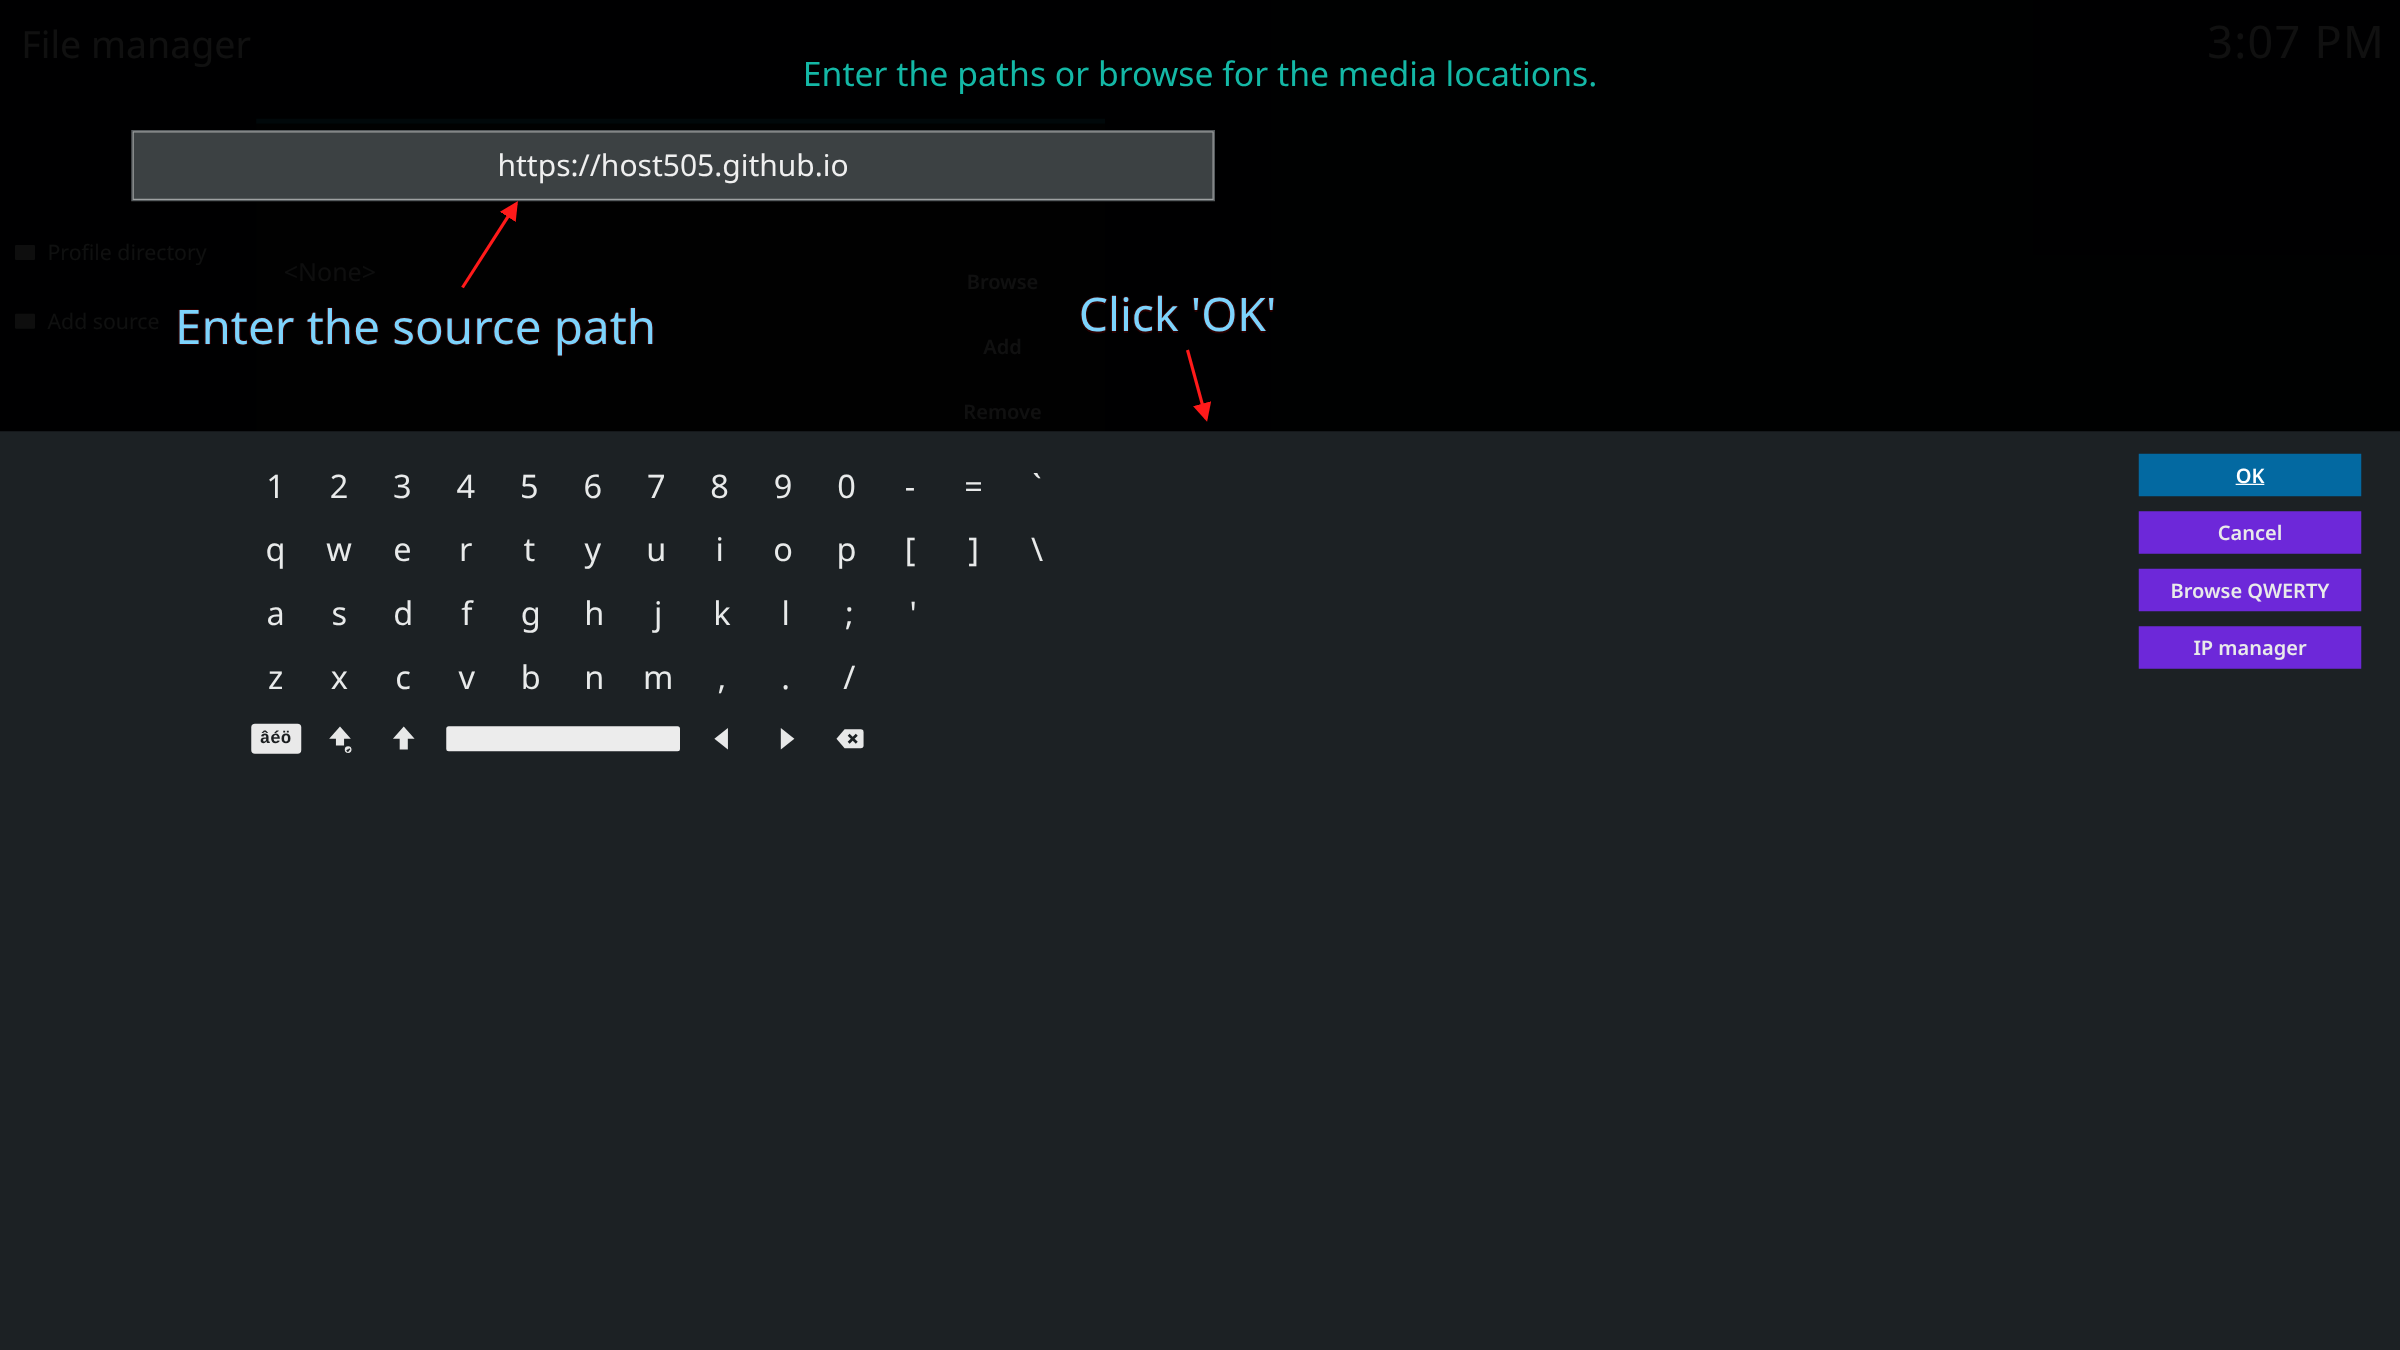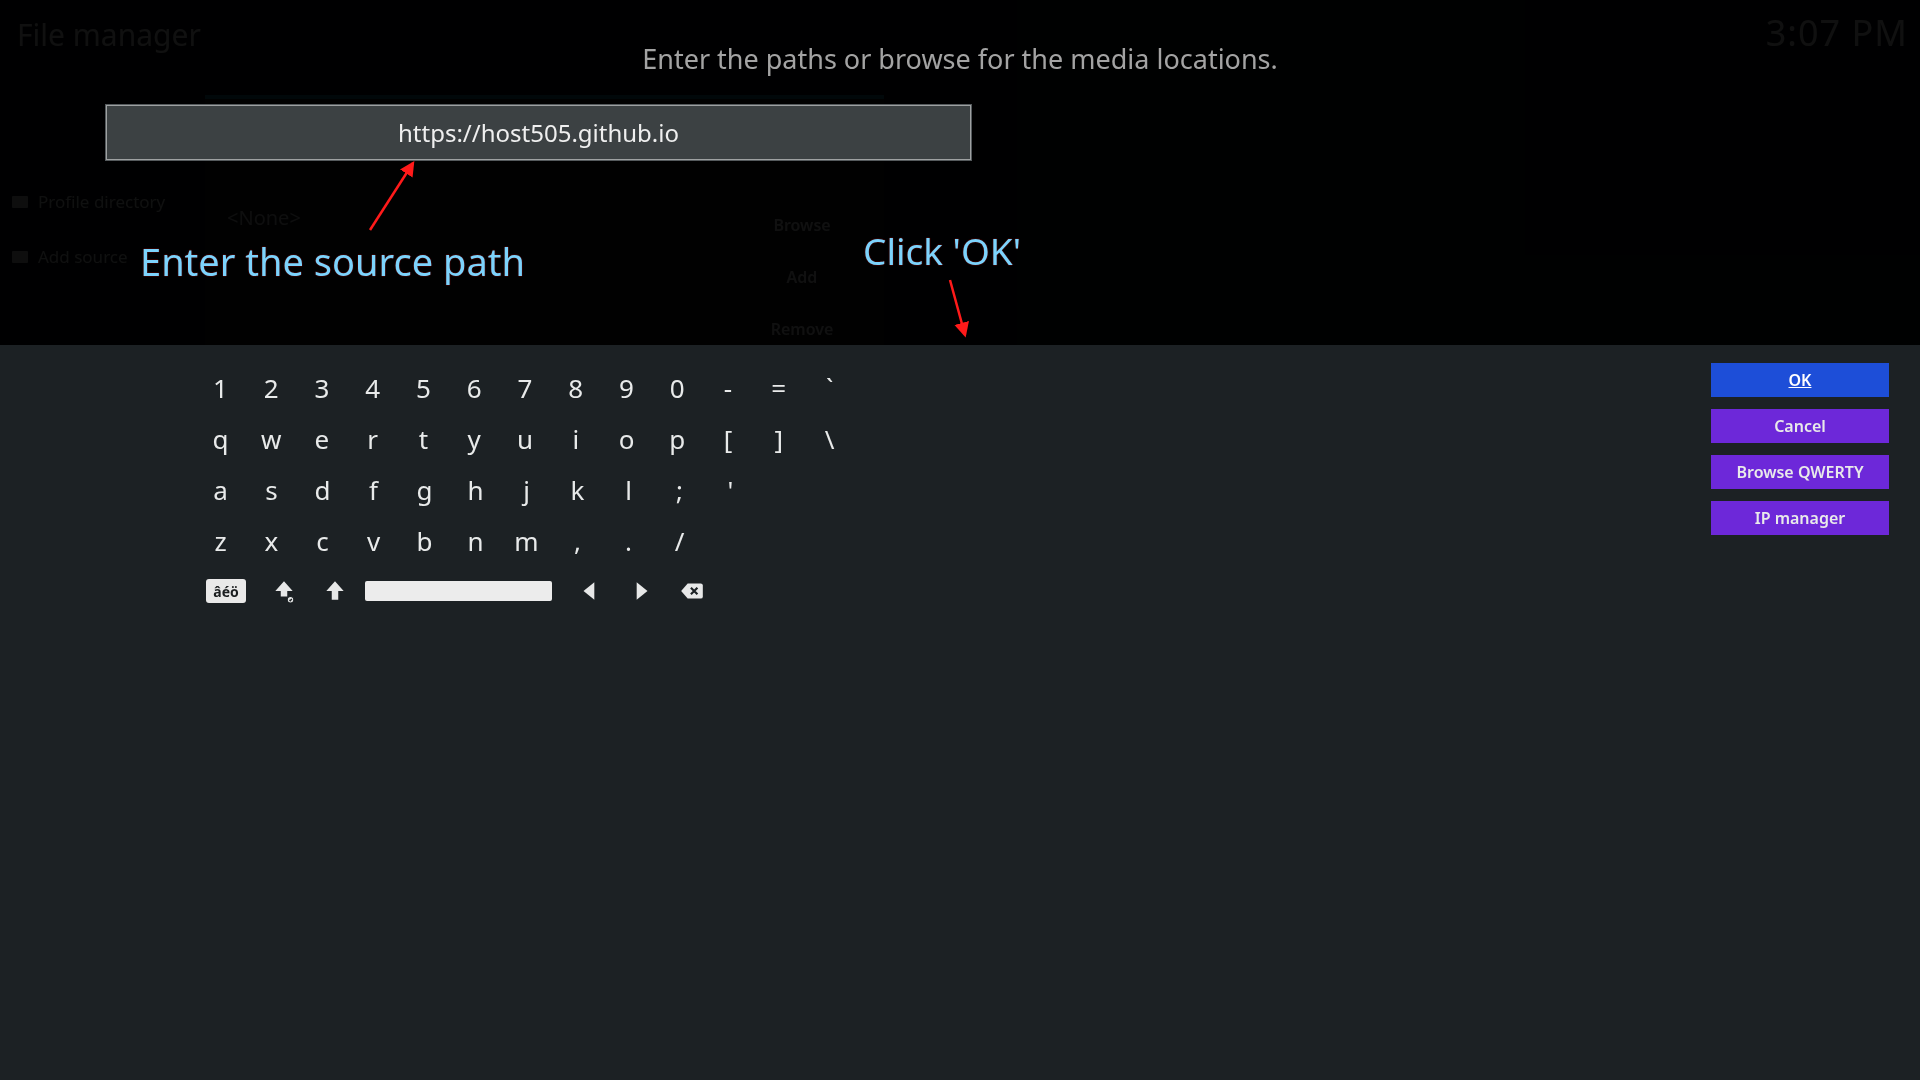--- a/index.html
+++ b/index.html
@@ -15,52 +15,52 @@
   .back-panel { position: absolute; left: 205px; top: 95px; width: 679px; height: 400px; background: #111418; border-top: 4px solid #0f6f84; }
   .back-panel .hdr { height: 62px; background: #0f1216; }
   .back-panel .none  { position: absolute; left: 22px; top: 105px; font-size: 20px; color: #b5b8b9; }
   .back-panel .btncol{ position: absolute; right: 22px; top: 100px; text-align: center; width: 120px; line-height: 52px; color: #d4d6d7; font-weight: 600; }
   .back-panel .btncol span { display: block; }
 
   
   .dimmer { position: absolute; inset: 0; background: #000; opacity: 0.78; }
 
   
-  .prompt  { position: absolute; left: 0; right: 0; top: 40px; text-align: center; font-size: 27px; color: #a3a3a3; }
+  .prompt  { position: absolute; left: 0; right: 0; top: 40px; text-align: center; font-size: 27px; color: #14b8a6; }
   .url-box-outer { position: absolute; left: 105px; top: 104px; width: 867px; height: 57px;
                    border: 1px solid #555a5d; background: #2f3436; display: flex; align-items: center; padding: 0; }
   .url-box { flex: 1; border: 1px solid #9ea1a2; background: #3c4143; height: 100%; display: flex;
              align-items: center; justify-content: center; color: #efefef; font-size: 24px; }
 
   
   .anno { position: absolute; color: #7dd3fc; font-weight: 400;
           text-shadow: -1px 0 #2b0000, 1px 0 #2b0000, 0 -1px #2b0000, 0 1px #2b0000; }
   .anno1 { left: 140px; top: 235px; font-size: 38px; }
   .anno2 { left: 863px; top: 225px; font-size: 37px; }
   svg.arrow { position: absolute; overflow: visible; }
   .ok-highlight { position: absolute; border: 3px solid #ff1a1a; }
 
   
   .kbd-area { position: absolute; left: 0; right: 0; top: 345px; bottom: 0; background: #1c2124; }
   .kbd-grid { position: absolute; left: 195px; top: 17px; width: 660px; }
   .kbd-row { display: flex; }
   .key { width: 51px; height: 51px; display: flex; align-items: center; justify-content: center;
          font-size: 26px; color: #e8eaea; cursor: pointer; user-select: none; }
   .kbd-bottom { position: absolute; left: 195px; top: 225px; display: flex; align-items: center; }
-  .kbd-bottom .slot { width: 51px; height: 42px; display: flex; align-items: center; justify-content: flex-end; cursor: pointer; }
+  .kbd-bottom .slot { width: 51px; height: 42px; display: flex; align-items: center; justify-content: center; cursor: pointer; font-family: Liberation Mono, monospace; }
   .accents-btn { width: 40px; height: 24px; background: #e9e9e9; color: #1b1e20; font-size: 14px;
                  font-weight: 700; border-radius: 3px; display: flex; align-items: center; justify-content: center; }
   .spacebar { width: 187px; height: 20px; background: #ececec; border-radius: 2px; }
   svg.kico { width: 26px; height: 26px; fill: #e7e8e8; }
 
   
   .btn-col { position: absolute; right: 31px; top: 363px; width: 178px; }
   .btn { height: 34px; margin-bottom: 12px; background: #6d28d9; color: #e9eaea;
          display: flex; align-items: center; justify-content: center; font-size: 16px; font-weight: 600; cursor: pointer; }
-  .btn.ok { background: #1d4ed8; color: #fff; text-decoration: underline; }
+  .btn.ok { background: #0369a1; color: #fff; text-decoration: underline; }
 </style>
 </head>
 <body>
 
 <div class="back-layer">
   <div class="back-title">File manager</div>
   <div class="back-clock">3:07 PM</div>
   <div class="back-sidebar">
     <div class="row">
       <span class="ico"></span>

